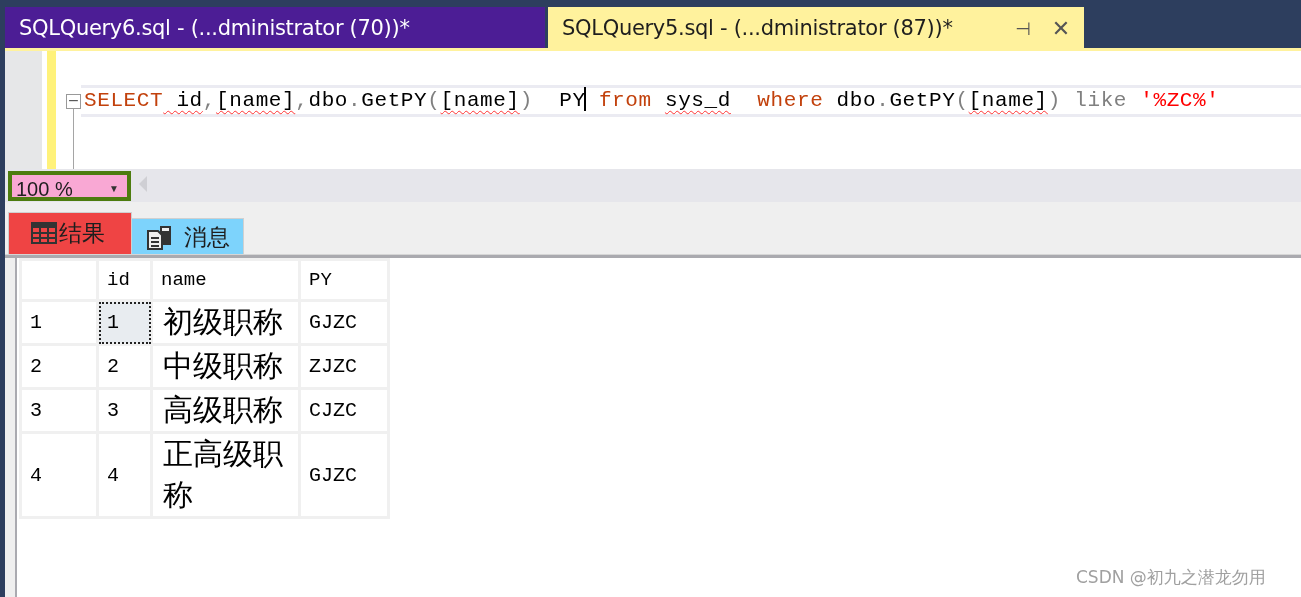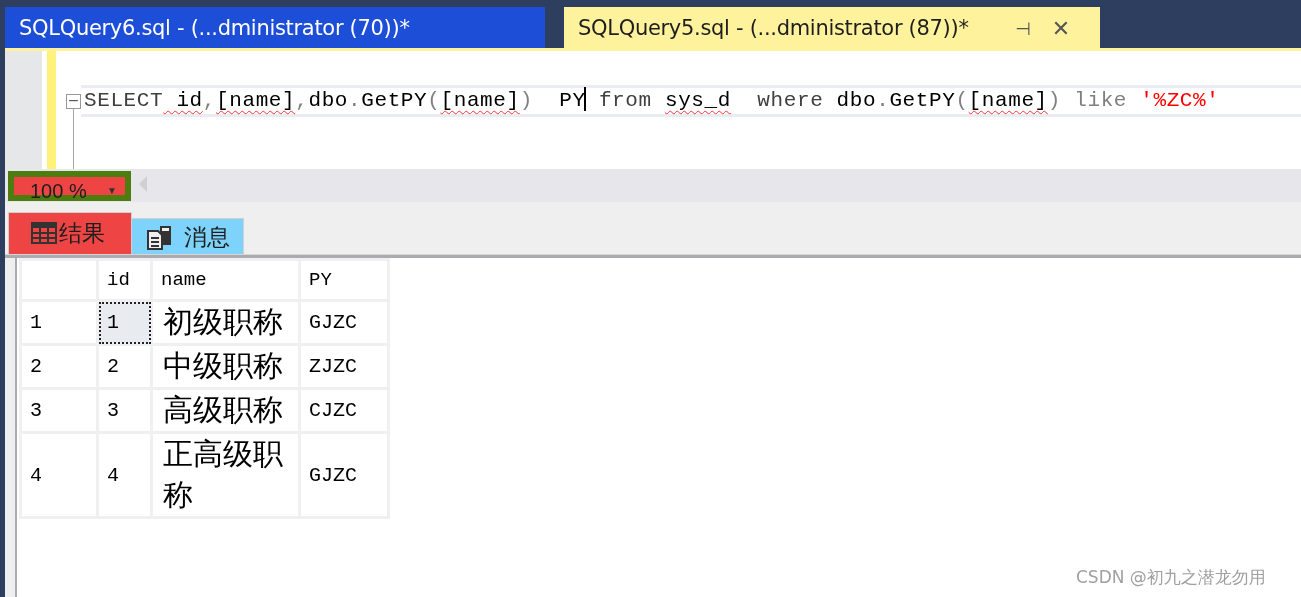--- a/index.html
+++ b/index.html
@@ -2,46 +2,46 @@
 <html><head>
   <meta charset="utf-8">
   <style>
     * { box-sizing: border-box; margin: 0; padding: 0; }
     html, body { width: 1301px; height: 597px; overflow: hidden; background: #2d3e5e; }
     body { position: relative; font-family: "DejaVu Sans", sans-serif; }
 
     
     .tabstrip { position: absolute; left: 0; top: 0; width: 1301px; height: 50px; background: #2d3e5e; }
     .tab { position: absolute; top: 7px; height: 41px; line-height: 43px; font-size: 21px; white-space: nowrap; overflow: hidden; padding-left: 14px; font-family: "DejaVu Sans", sans-serif; letter-spacing: -0.3px; }
-    .tab.inactive { background: #1d4ed8; color: #ffffff; }
-    .tab.active { background: #fff29d; color: #1e1e1e; margin-left: 16px; }
+    .tab.inactive { background: #4c1d95; color: #ffffff; }
+    .tab.active { background: #fff29d; color: #1e1e1e; }
     .tab-1 { left: 5px; width: 540px; }
     .tab-2 { left: 548px; width: 536px; }
     .tab-3 { left: 1087px; width: 214px; padding-left: 9px; }
     .tab-pin { position: absolute; left: 1013px; top: 7px; height: 41px; line-height: 43px; font-size: 18px; color: #555; width: 20px; text-align: center; }
     .tab-close { position: absolute; left: 1049px; top: 7px; height: 41px; line-height: 43px; font-size: 22px; color: #555; width: 24px; text-align: center; }
     .yellow-line { position: absolute; left: 5px; top: 48px; width: 1296px; height: 3px; background: #fff29d; }
 
     
     .editor { position: absolute; left: 5px; top: 51px; width: 1296px; height: 118px; background: #ffffff; }
     .gutter { position: absolute; left: 0; top: 0; width: 37px; height: 118px; background: #e6e7e8; }
     .changebar { position: absolute; left: 42px; top: 0; width: 9px; height: 118px; background: #fff27a; }
     .collapse-box { position: absolute; left: 61px; top: 43px; width: 15px; height: 15px; border: 1px solid #999; background: #fff; font-size: 14px; line-height: 11px; text-align: center; color: #555; }
     .collapse-line { position: absolute; left: 68px; top: 58px; width: 1px; height: 60px; background: #a5a5a5; }
     .current-line { position: absolute; left: 76px; top: 34px; width: 1220px; height: 32px; border-top: 3px solid #ebebf2; border-bottom: 3px solid #ebebf2; }
     .code { position: absolute; left: 79px; top: 36px; font-family: "Liberation Mono", "DejaVu Sans Mono", monospace; font-size: 21px; line-height: 28px; white-space: pre; color: #000; letter-spacing: 0.6px; }
-    .kw { color: #404040; }
+    .kw { color: #c2410c; }
     .op { color: #808080; }
     .str { color: #ff0000; }
     .squig { text-decoration: underline wavy #ff3333; text-decoration-thickness: 1px; text-underline-offset: 4px; }
     .caret { display: inline-block; width: 2px; height: 24px; background: #000; vertical-align: -5px; margin-left: -2px; }
 
     
     .zoombar { position: absolute; left: 5px; top: 169px; width: 1296px; height: 33px; background: #e6e6eb; }
-    .zoom-select { position: absolute; left: 3px; top: 2px; width: 123px; height: 30px; background: #ef4444; border: 6px solid #4d7c0f; font-family: "Liberation Sans", sans-serif; font-size: 20px; line-height: 28px; padding-left: 16px; color: #1e1e1e; }
+    .zoom-select { position: absolute; left: 3px; top: 2px; width: 123px; height: 30px; background: #f9a8d4; border: 4px solid #4d7c0f; font-family: "Liberation Sans", sans-serif; font-size: 20px; line-height: 28px; padding-left: 4px; color: #1e1e1e; }
     .zoom-arrow { position: absolute; right: 8px; top: 0; font-size: 10px; line-height: 28px; color: #333; }
     .scroll-left { position: absolute; left: 134px; top: 7px; width: 0; height: 0; border-top: 8px solid transparent; border-bottom: 8px solid transparent; border-right: 8px solid #cfcfd4; }
 
     
     .results { position: absolute; left: 5px; top: 202px; width: 1296px; height: 395px; background: #efefef; }
     .result-tabs { position: absolute; left: 0; top: 0; width: 1296px; height: 52px; }
     .rtab { position: absolute; height: 42px; font-size: 23px; line-height: 40px; color: #1e1e1e; padding-left: 50px; }
     .rtab-results { left: 3px; top: 10px; width: 124px; background: #ef4444; border: 1px solid #d0d0d0; border-bottom: none; height: 43px; }
     .rtab-messages { left: 126px; top: 16px; width: 113px; background: #7dd3fc; border: 1px solid #d0d0d0; border-bottom: none; height: 37px; line-height: 36px; padding-left: 52px; }
     .grid-icon { position: absolute; left: 22px; top: 9px; width: 26px; height: 22px; }

